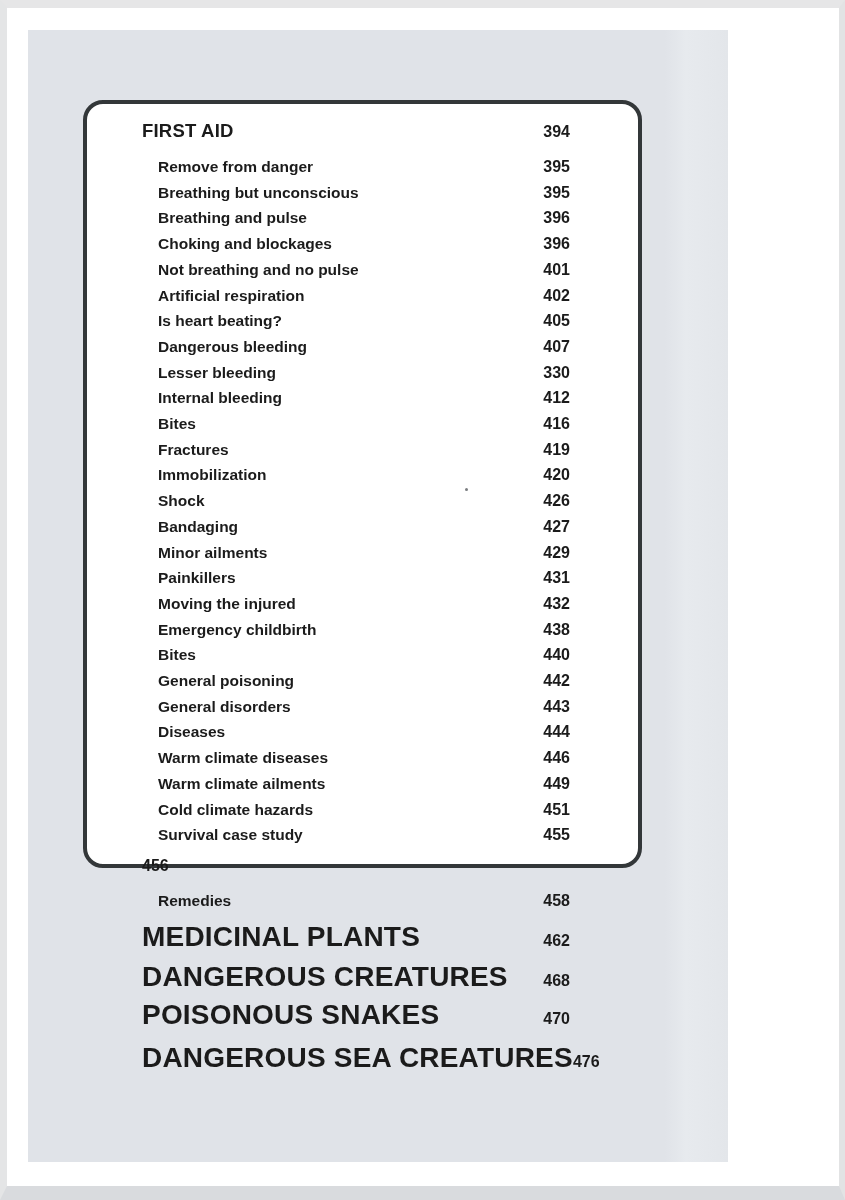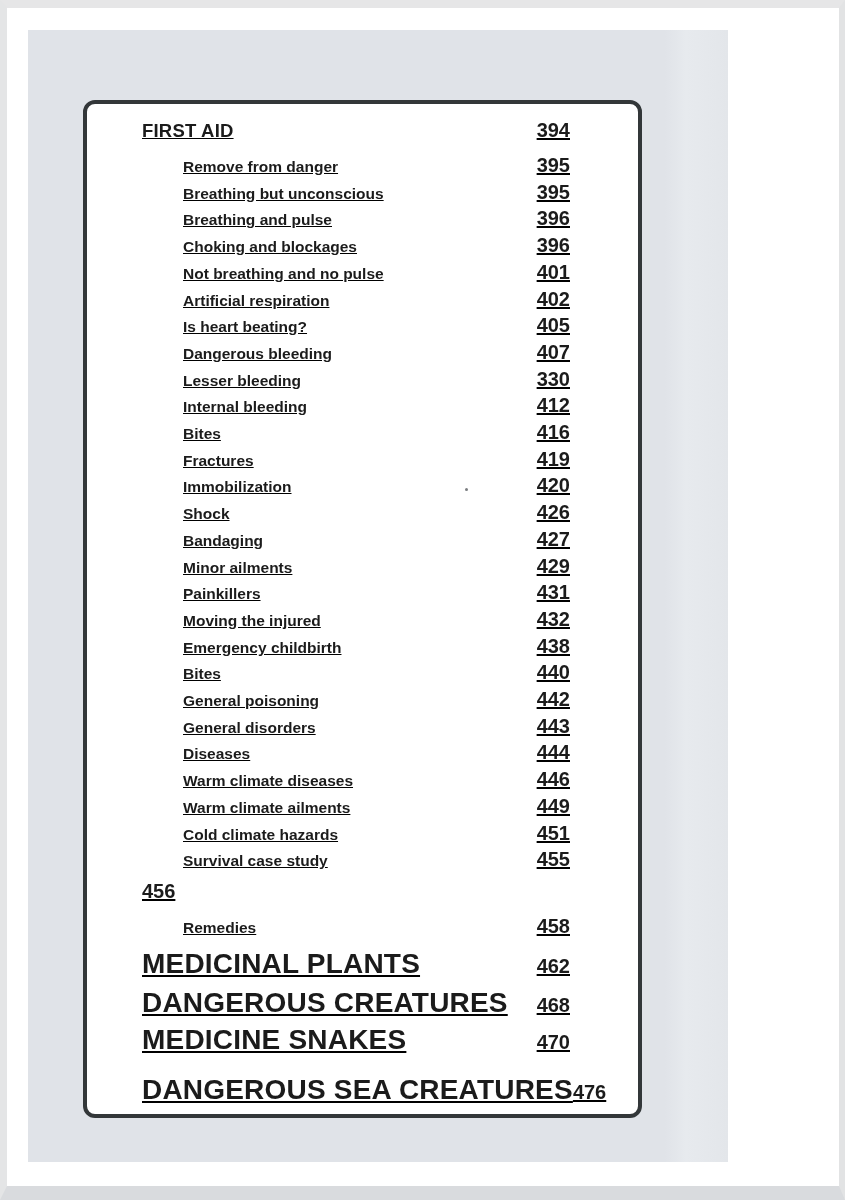--- a/index.html
+++ b/index.html
@@ -22,42 +22,41 @@
     border-right: 6px solid #e2e3e4;
     border-bottom: 14px solid #d9dbde;
   }
   .page {
     position: absolute; left: 21px; top: 22px;
     width: 700px; height: 1132px;
     background: linear-gradient(90deg, var(--page-bg) 0%, var(--page-bg) 91%, #e7eaee 94%, #e3e6ea 100%);
   }
   .toc-box {
     position: absolute; left: 55px; top: 70px;
-    width: 559px; height: 1018px;
+    width: 559px; height: 768px;
     background: #ffffff;
     border: 4px solid var(--box-border);
-    border-radius: 12px;
-    text-decoration: underline;
+    border-radius: 20px;
   }
   #toc { padding-top: 13px; color: var(--ink); }
   .row {
     display: flex; justify-content: space-between; align-items: baseline;
     padding-right: 68px; font-weight: 700; white-space: nowrap;
   }
   .row.head { padding-left: 55px; line-height: 27px; }
-  .row.item { padding-left: 96px; line-height: 25.7px; font-size: 15.5px; }
+  .row.item { padding-left: 71px; line-height: 25.7px; font-size: 15.5px; }
   .head-md .title { font-size: 18.5px; letter-spacing: 0.2px; }
   .head-lg .title { font-size: 28px; letter-spacing: 0.2px; }
-  .num { font-size: 20px; }
+  .num { font-size: 16px; }
   .items { margin-top: 9px; }
   .sec:nth-of-type(2) { margin-top: 4px; }
   .sec:nth-of-type(3) { margin-top: 9px; }
   .sec:nth-of-type(4) { margin-top: 9px; }
   .sec:nth-of-type(5) { margin-top: 7px; }
-  .sec:nth-of-type(6) { margin-top: 20px; }
+  .sec:nth-of-type(6) { margin-top: 12px; }
   .speck {
     position: absolute; left: 437px; top: 458px;
     width: 3px; height: 3px; border-radius: 50%; background: #7a7d80;
   }
 </style>
 </head>
 <body>
 
 <div class="canvas">
   <div class="page">
@@ -197,21 +196,21 @@
             </div>
           </div>
           <div class="sec">
             <div class="row head head-lg">
               <span class="title">DANGEROUS CREATURES</span>
               <span class="num">468</span>
             </div>
           </div>
           <div class="sec">
             <div class="row head head-lg">
-              <span class="title">MEDICINE SNAKES</span>
+              <span class="title">POISONOUS SNAKES</span>
               <span class="num">470</span>
             </div>
           </div>
           <div class="sec">
             <div class="row head head-lg">
               <span class="title">DANGEROUS SEA CREATURES</span>
               <span class="num">476</span>
             </div>
           </div>
         </div>

